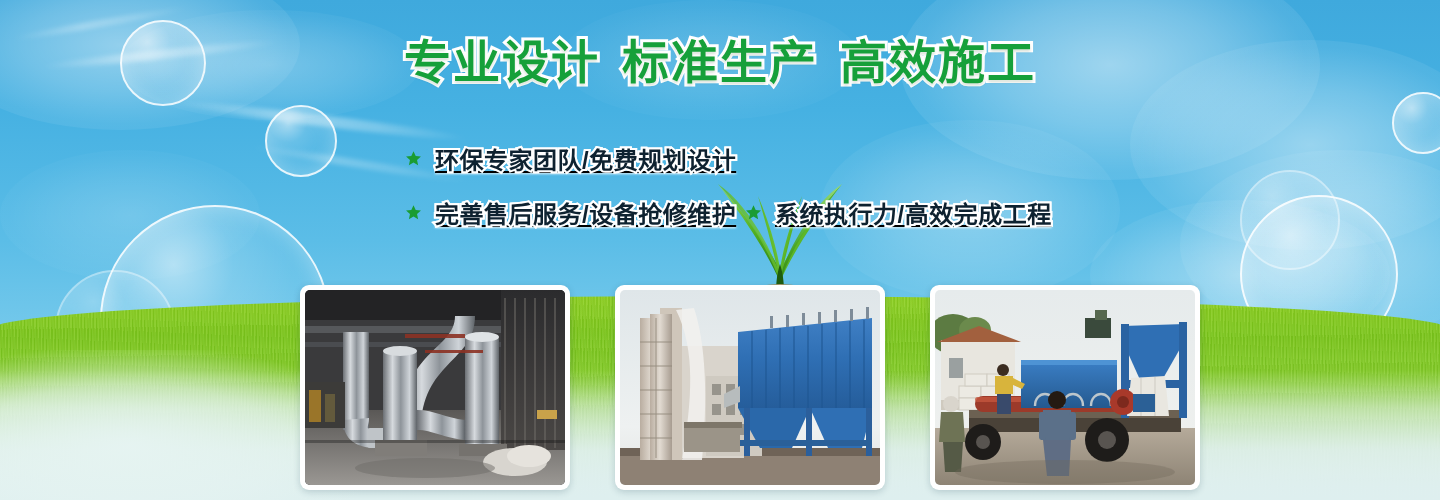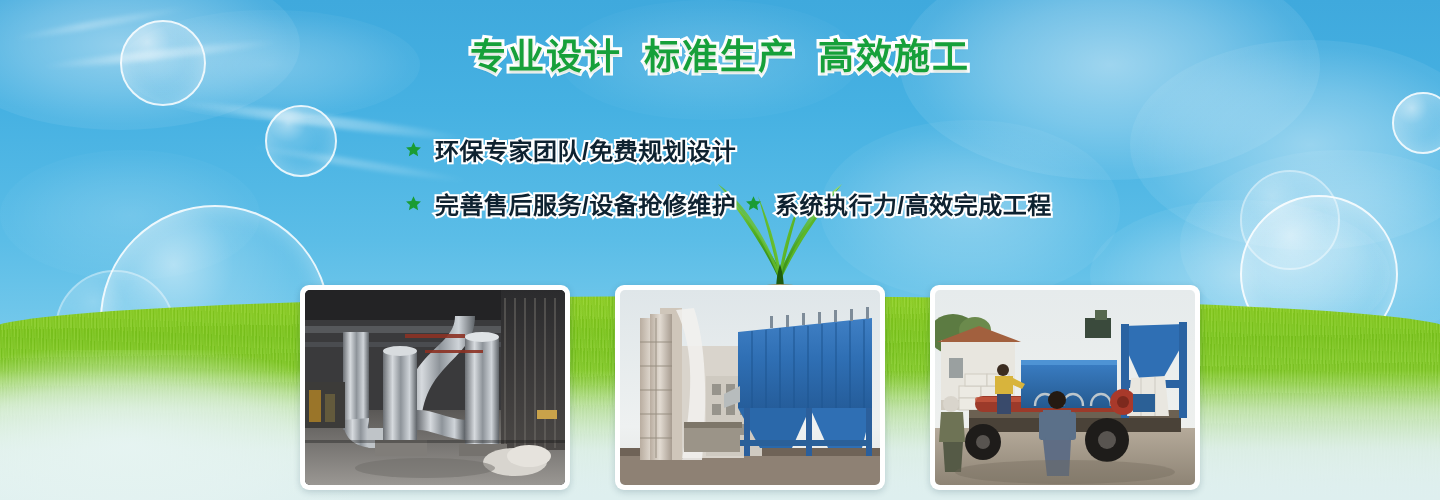--- a/index.html
+++ b/index.html
@@ -173,21 +173,21 @@
     height: 160px;
   }
 
   
   .headline {
     position: absolute;
     left: 0;
     top: 38px;
     width: 1440px;
     text-align: center;
-    font-size: 36px;
+    font-size: 47px;
     font-weight: bold;
     letter-spacing: 2px;
     line-height: 1.05;
     color: #16a03a;
     -webkit-text-stroke: 6px #ffffff;
     paint-order: stroke fill;
     text-shadow:
       0 0 2px rgba(255,255,255,.9),
       0 2px 3px rgba(0,60,0,.18);
     white-space: nowrap;
@@ -196,22 +196,23 @@
 
   
   .bullets {
     position: absolute;
     left: 405px;
     top: 122px;
     width: 700px;
   }
   .bullet-row {
     display: flex;
-    align-items: center;
+    align-items: flex-end;
     height: 54px;
+    text-decoration: underline;
   }
   .bullet {
     display: flex;
     align-items: center;
     white-space: nowrap;
   }
   .bullet.col-a { width: 345px; }
   .bullet.col-b { width: 340px; }
 
   .star-icon {

